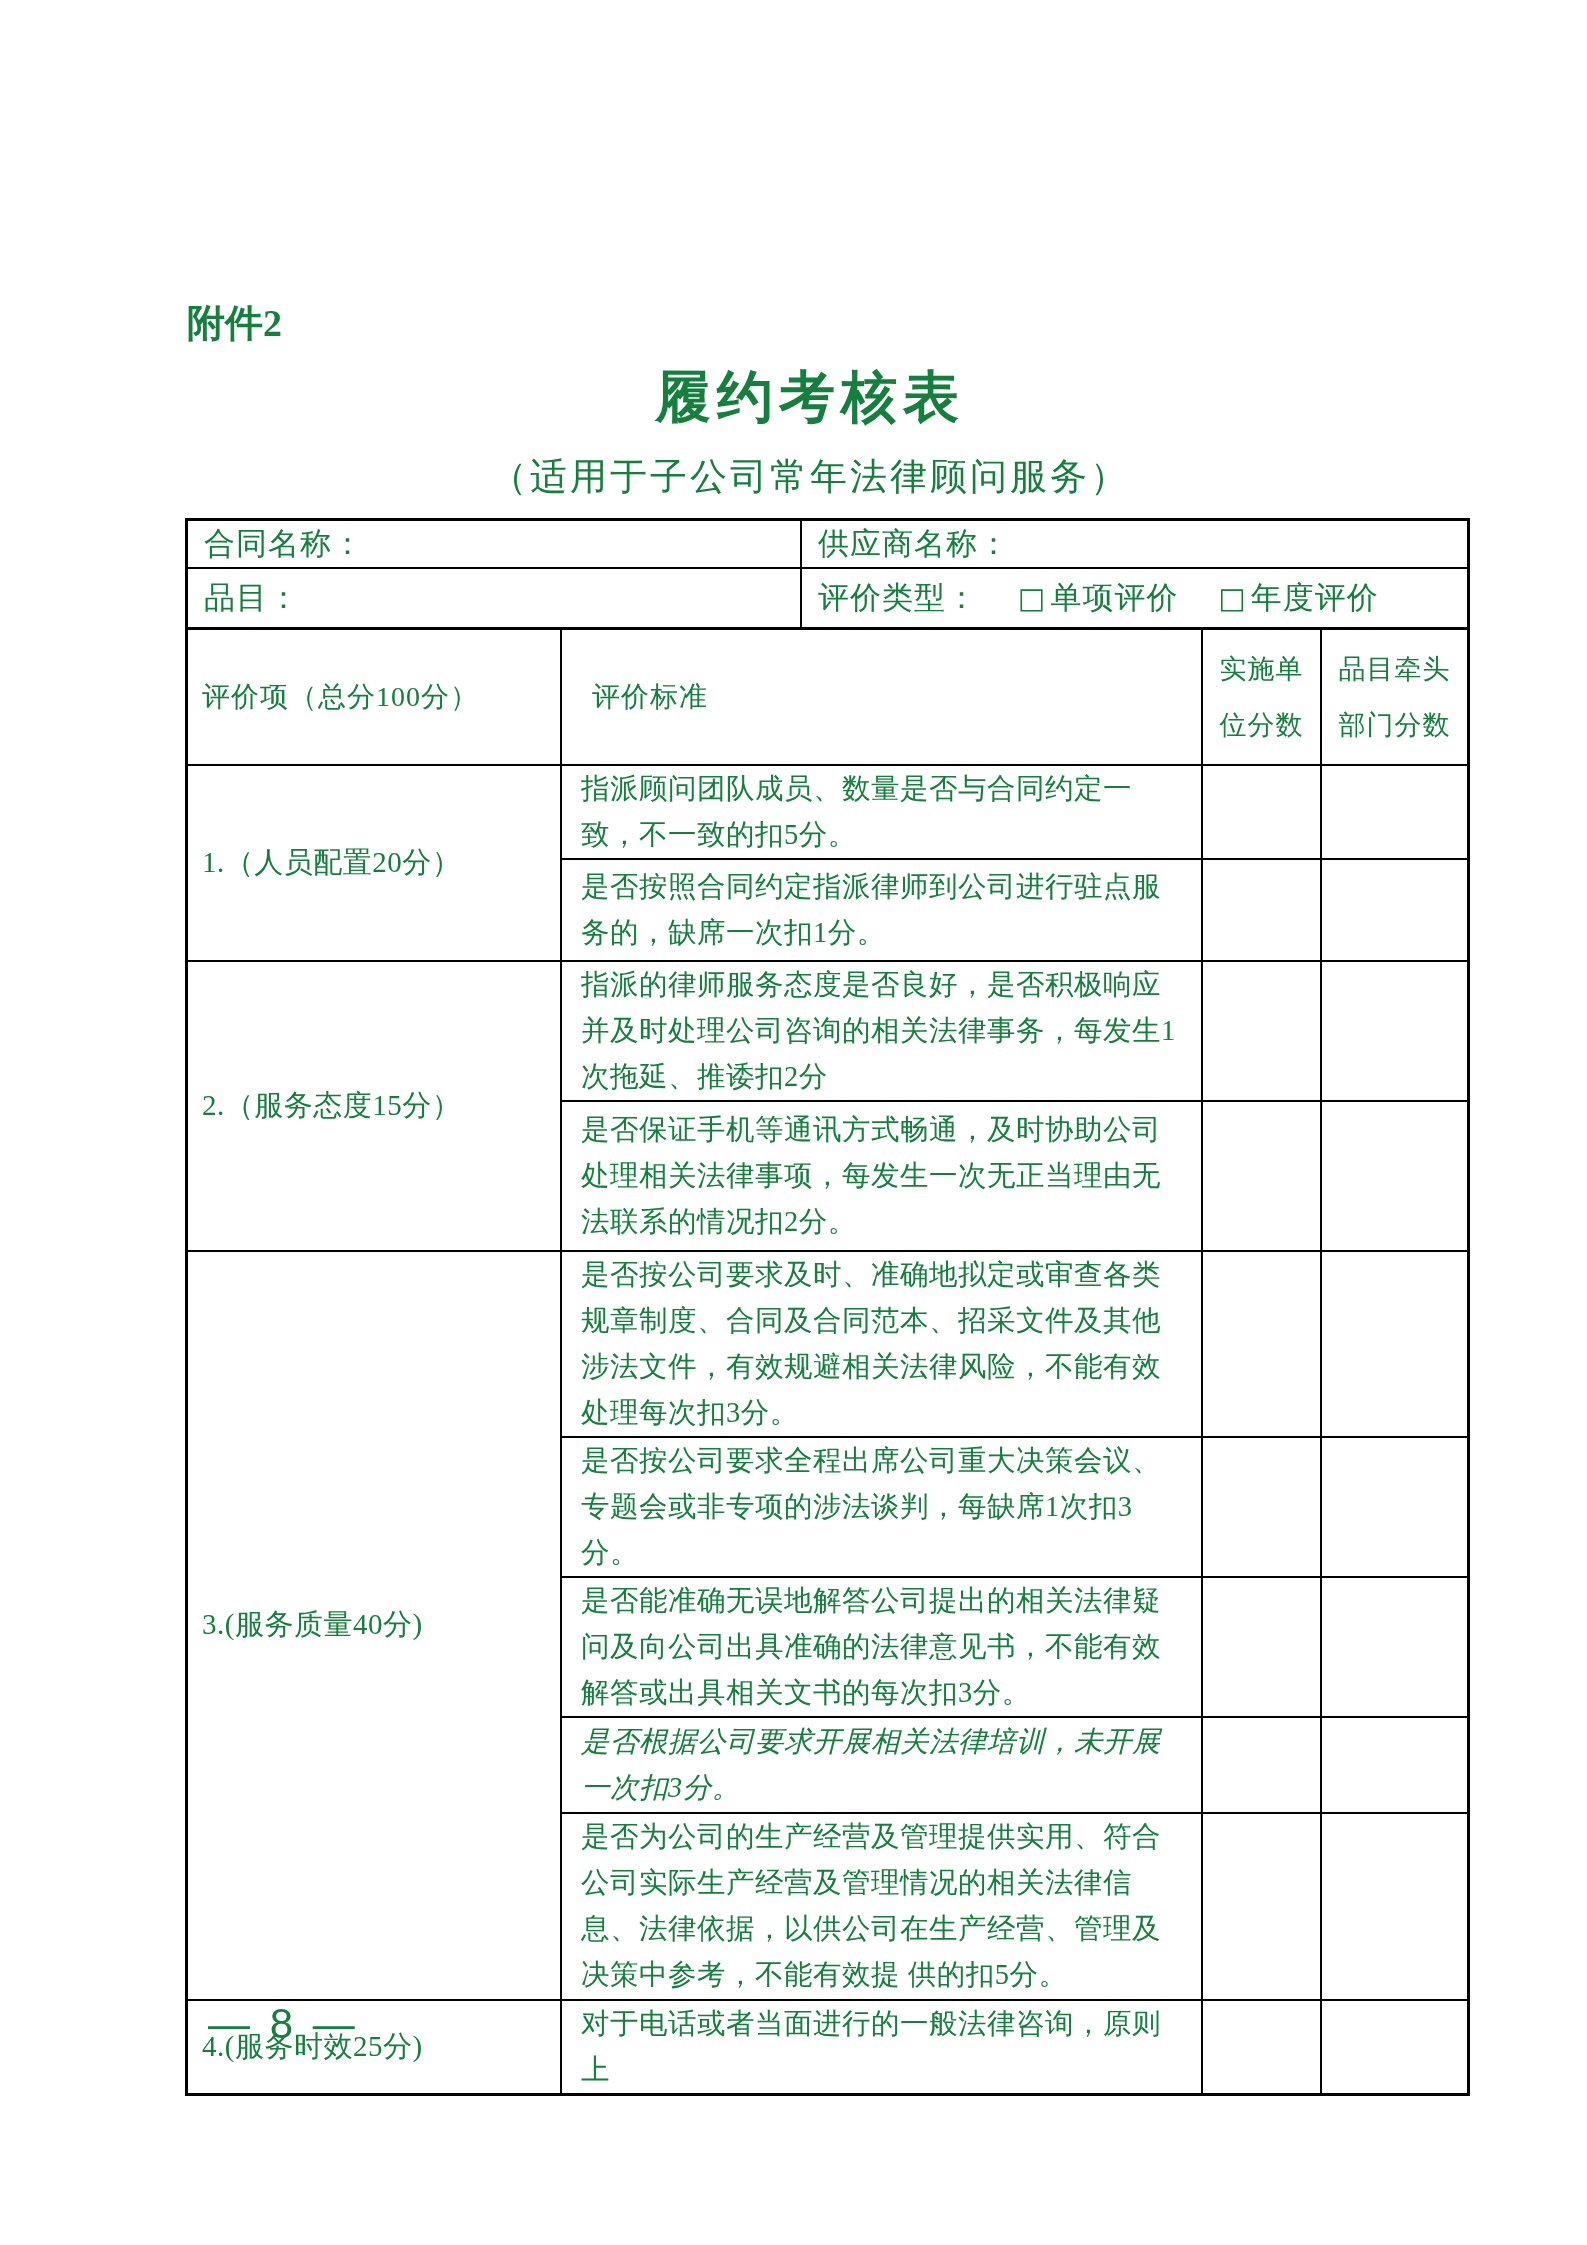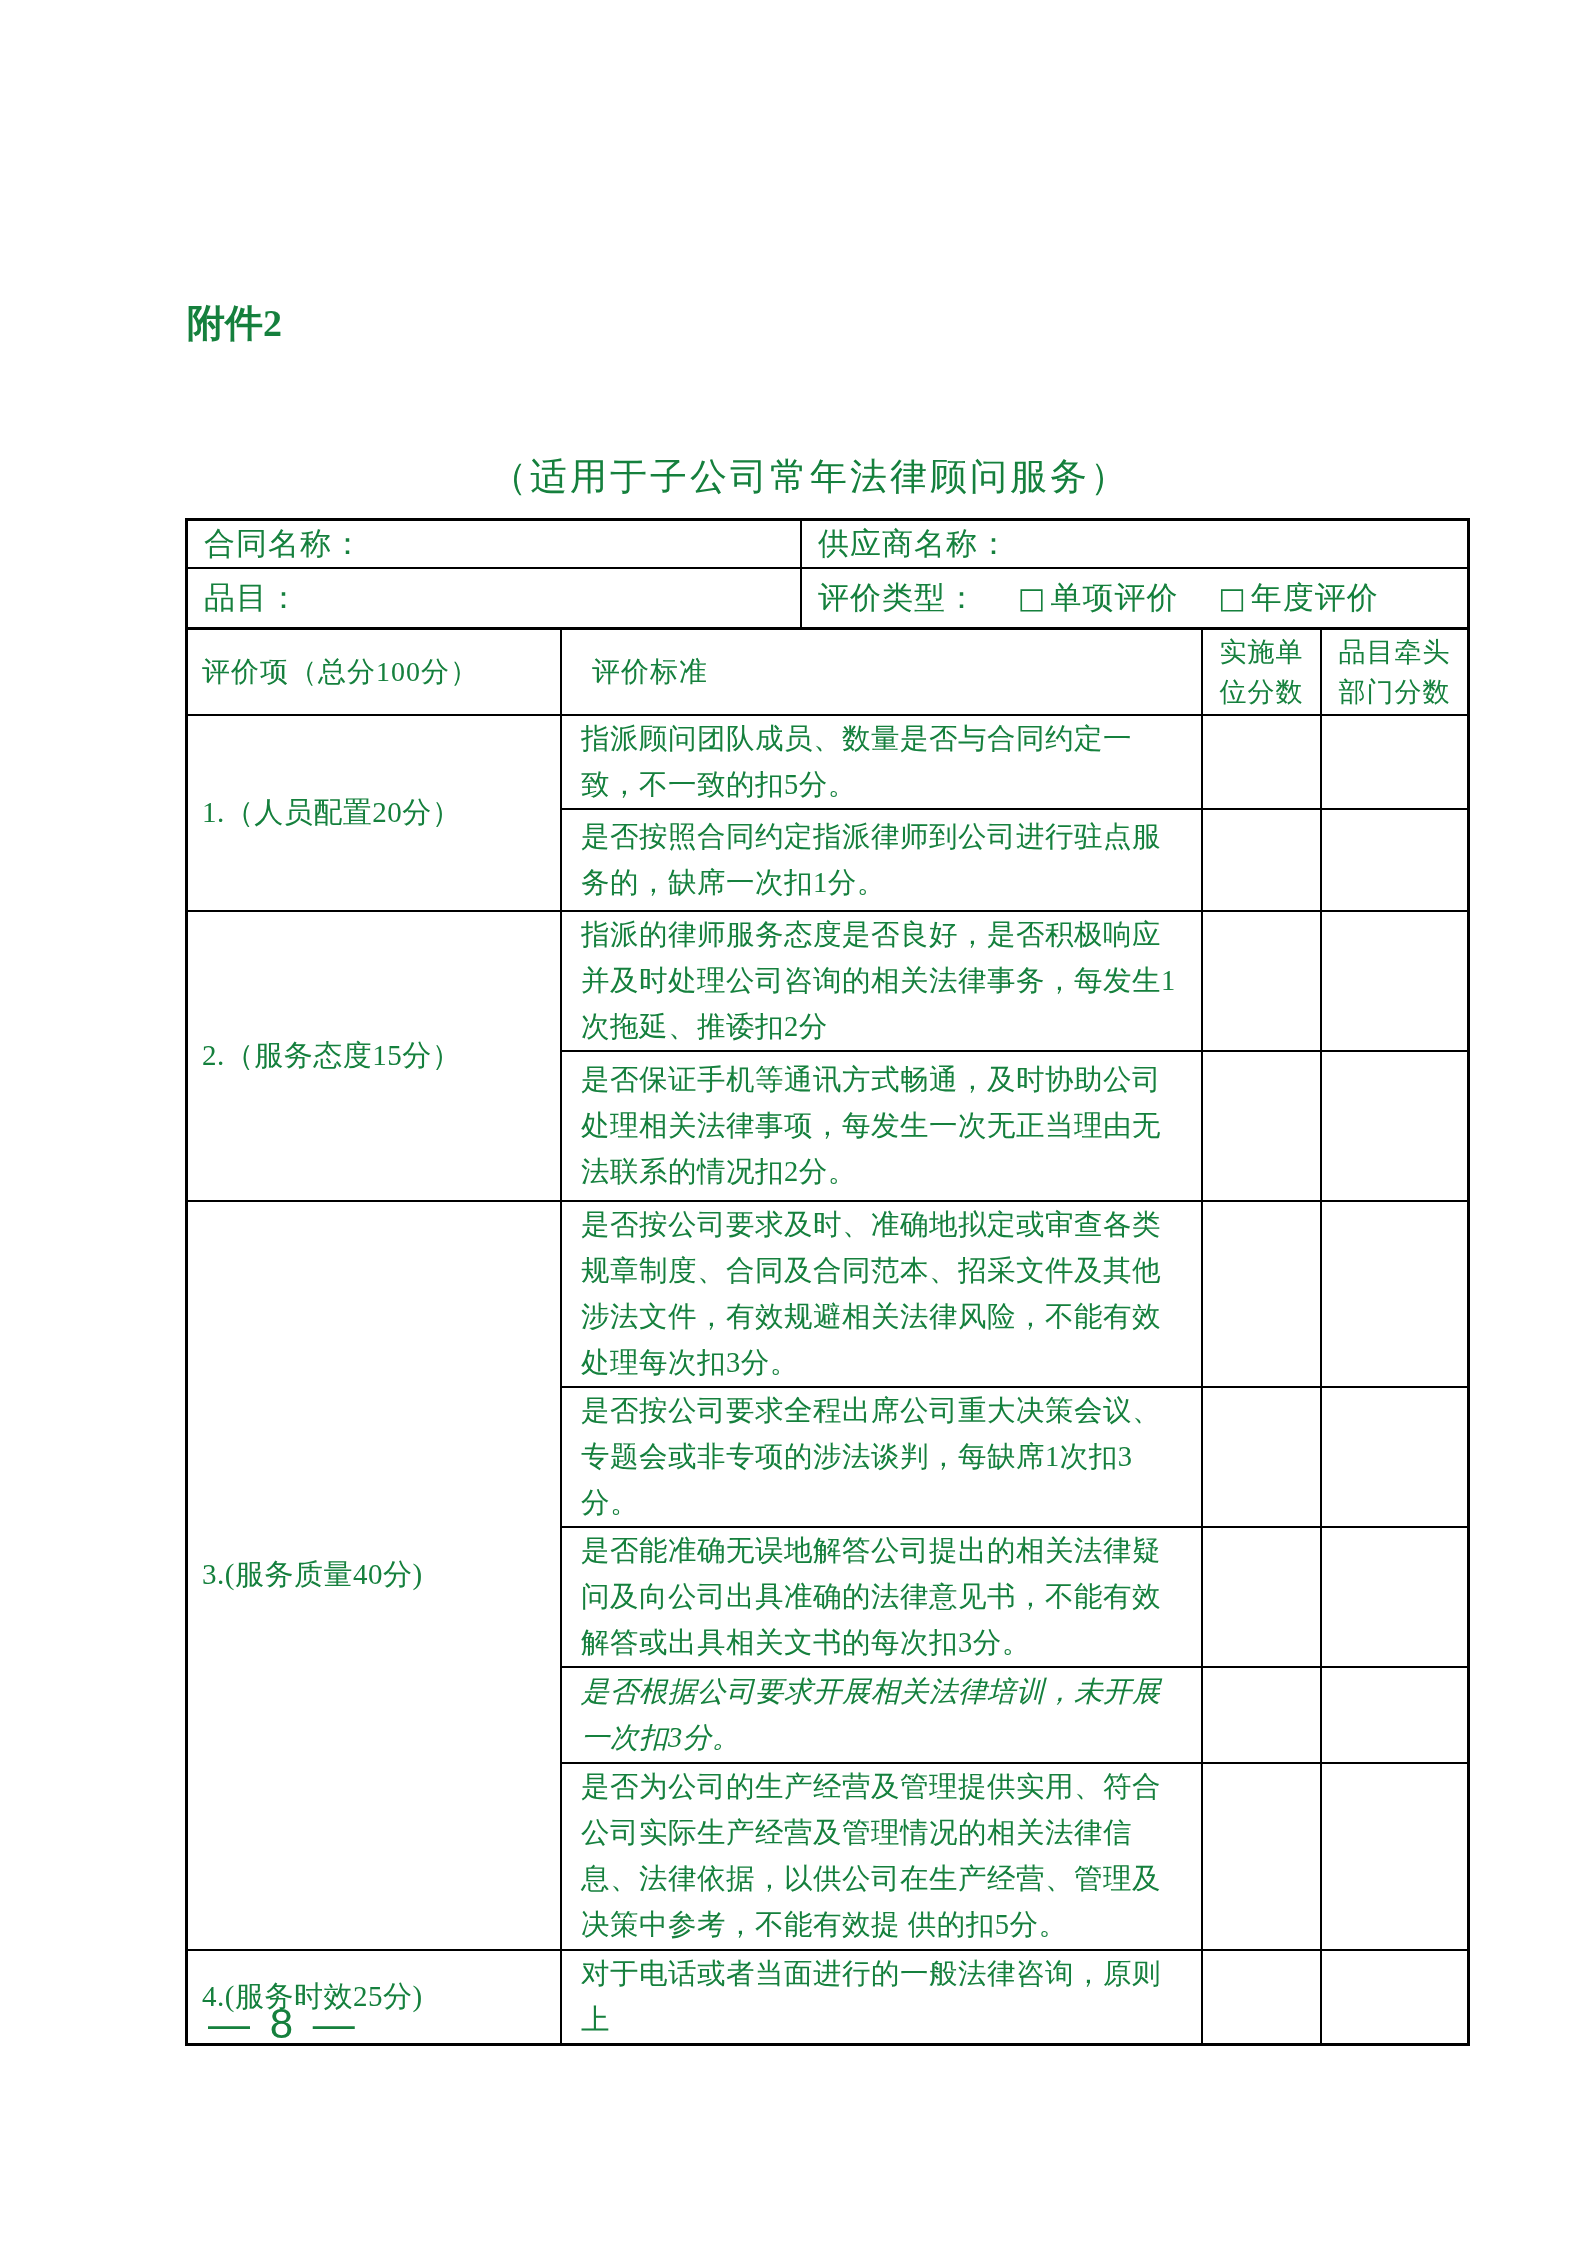--- a/index.html
+++ b/index.html
@@ -61,21 +61,21 @@
   .main-table th.c1, .main-table td.g-label { border-right:2px solid #000; }
   .main-table th.c2, .main-table td.crit   { border-right:2px solid #000; }
   .main-table th.c3, .main-table td.score1 { border-right:2px solid #000; }
   .main-table tr.hdr { height:85px; }
   .main-table th {
     font-size:28px; vertical-align:middle; letter-spacing:1px;
   }
   .main-table th.c1 { padding-left:14px; }
   .main-table th.c2 { padding-left:30px; }
   .main-table th.c3, .main-table th.c4 {
-    font-size:27px; text-align:center; padding:1px 10px; line-height:40px;
+    font-size:27px; text-align:center; padding:11px 10px; line-height:56px;
   }
   .main-table td.g-label {
     font-size:29px; vertical-align:middle; padding-left:14px; letter-spacing:0.5px;
   }
   .main-table td.crit {
     font-size:28.5px; line-height:46px; vertical-align:middle;
     padding:0 18px 0 19px; letter-spacing:0.5px;
   }
   .main-table tr:last-child td { border-bottom:none; }
 
@@ -85,20 +85,21 @@
     font-family:"Liberation Sans","DejaVu Sans",sans-serif;
   }
 </style>
 </head>
 <body>
 
 <div class="page">
 
   <div class="attachment">附件2</div>
 
+  <h1 class="doc-title">履约考核表</h1>
 
   <div class="doc-subtitle">（适用于子公司常年法律顾问服务）</div>
 
   <div class="table-wrap">
 
     <table class="info-table">
       <colgroup>
           <col style="width:613px">
           <col style="width:666px">
         </colgroup>

